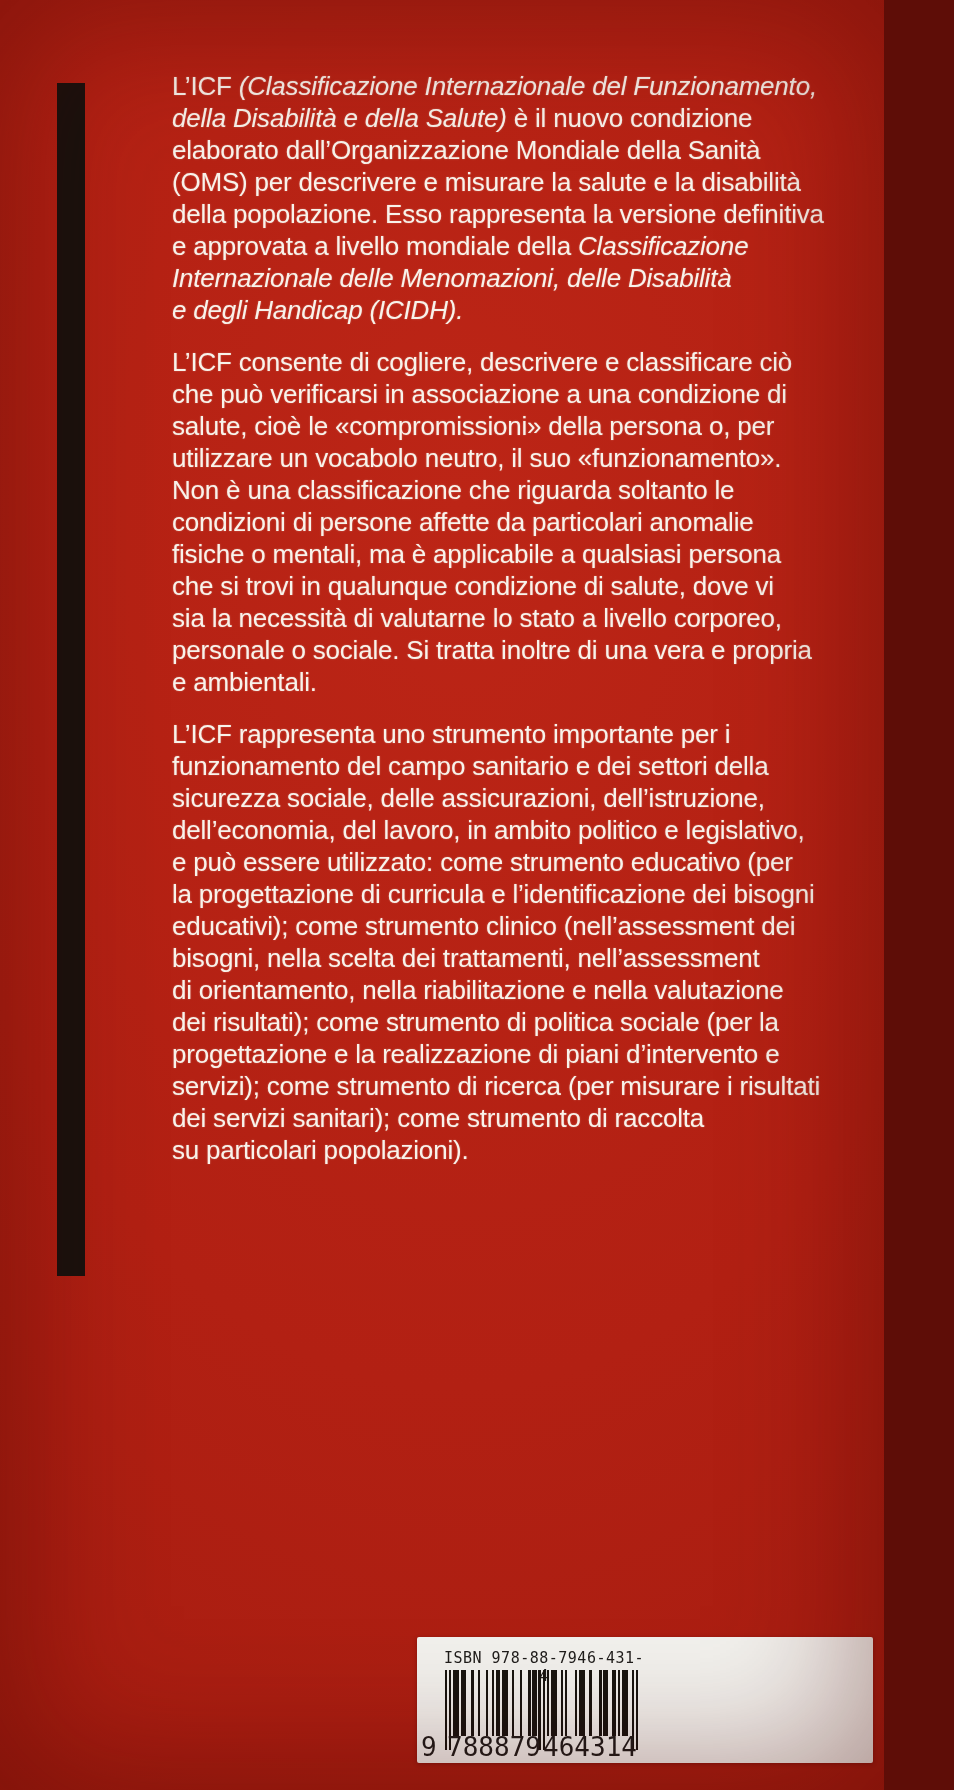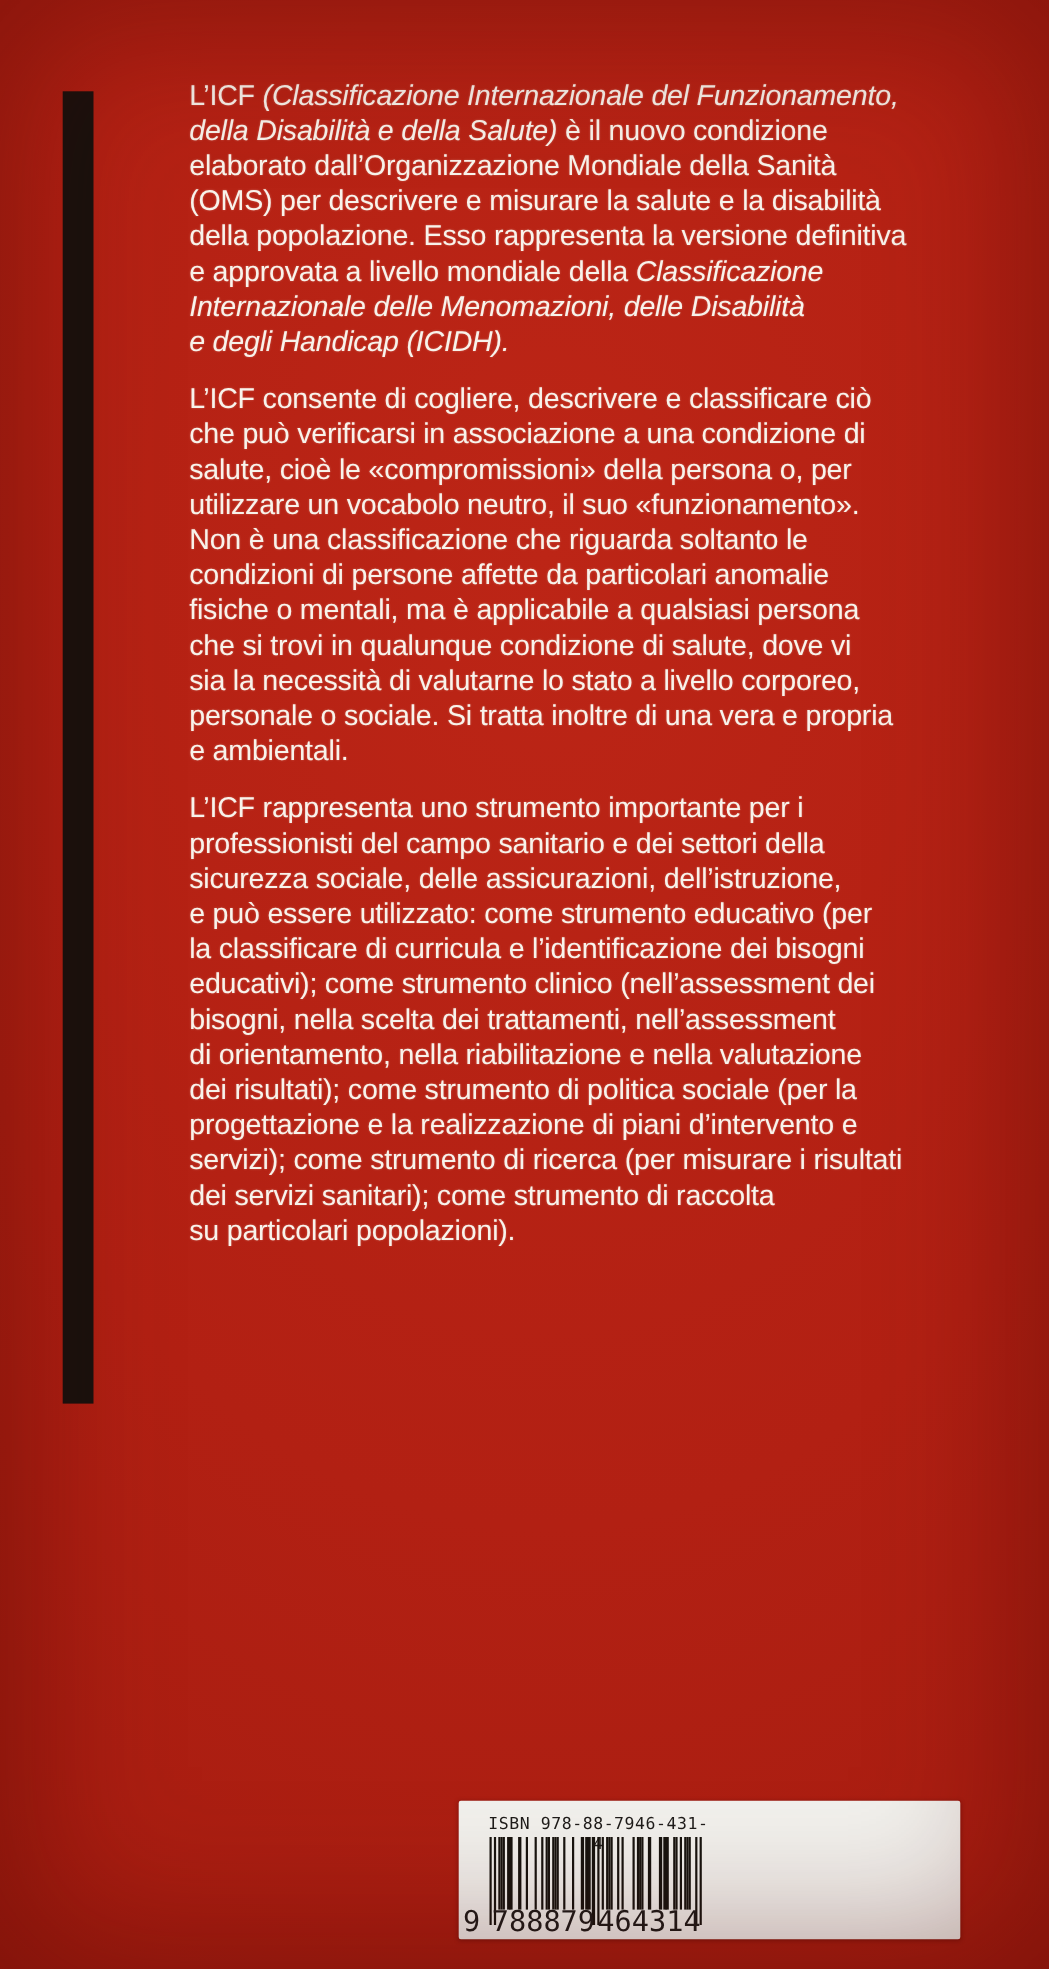--- a/index.html
+++ b/index.html
@@ -2,21 +2,21 @@
 <html><head>
 <meta charset="utf-8">
 <style>
   html, body { margin:0; padding:0; }
   body {
     width:954px; height:1790px;
     font-family:"Liberation Sans", sans-serif;
     background:#5e0d07;
   }
   .cover {
-    position:relative; width:954px; height:1790px; overflow:hidden;
+    position:relative; width:884px; height:1790px; overflow:hidden;
     background: radial-gradient(140% 110% at 52% 28%, #bc2516 0%, #b22013 45%, #9c1a0e 100%);
   }
   .cover::after {
     content:""; position:absolute; inset:0; pointer-events:none;
     box-shadow: inset 0 0 130px 28px rgba(70,5,0,0.38);
   }
   .spine-bar {
     position:absolute; left:57px; top:83px; width:28px; height:1193px;
     background:#17120e;
   }
@@ -75,24 +75,25 @@
         <div class="line"><span>Non è una classificazione che riguarda soltanto le</span></div>
         <div class="line"><span>condizioni di persone affette da particolari anomalie</span></div>
         <div class="line"><span>fisiche o mentali, ma è applicabile a qualsiasi persona</span></div>
         <div class="line"><span>che si trovi in qualunque condizione di salute, dove vi</span></div>
         <div class="line"><span>sia la necessità di valutarne lo stato a livello corporeo,</span></div>
         <div class="line"><span>personale o sociale. Si tratta inoltre di una vera e propria</span></div>
         <div class="line"><span>e ambientali.</span></div>
       </div>
       <div class="para">
         <div class="line"><span>L’ICF rappresenta uno strumento importante per i</span></div>
-        <div class="line"><span>professionisti del campo sanitario e dei settori della</span></div>
+        <div class="line"><span>funzionamento del campo sanitario e dei settori della</span></div>
         <div class="line"><span>sicurezza sociale, delle assicurazioni, dell’istruzione,</span></div>
+        <div class="line"><span>dell’economia, del lavoro, in ambito politico e legislativo,</span></div>
         <div class="line"><span>e può essere utilizzato: come strumento educativo (per</span></div>
-        <div class="line"><span>la classificare di curricula e l’identificazione dei bisogni</span></div>
+        <div class="line"><span>la progettazione di curricula e l’identificazione dei bisogni</span></div>
         <div class="line"><span>educativi); come strumento clinico (nell’assessment dei</span></div>
         <div class="line"><span>bisogni, nella scelta dei trattamenti, nell’assessment</span></div>
         <div class="line"><span>di orientamento, nella riabilitazione e nella valutazione</span></div>
         <div class="line"><span>dei risultati); come strumento di politica sociale (per la</span></div>
         <div class="line"><span>progettazione e la realizzazione di piani d’intervento e</span></div>
         <div class="line"><span>servizi); come strumento di ricerca (per misurare i risultati</span></div>
         <div class="line"><span>dei servizi sanitari); come strumento di raccolta</span></div>
         <div class="line"><span>su particolari popolazioni).</span></div>
       </div>
     </div>

